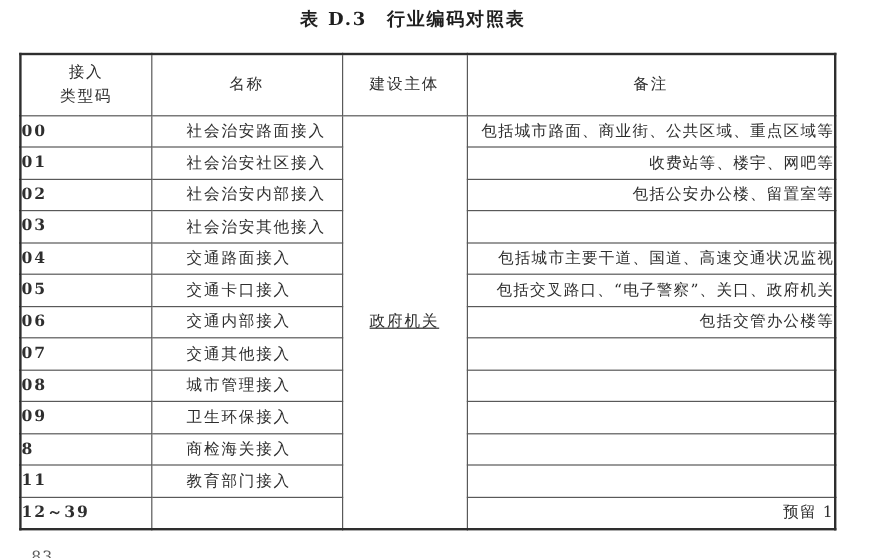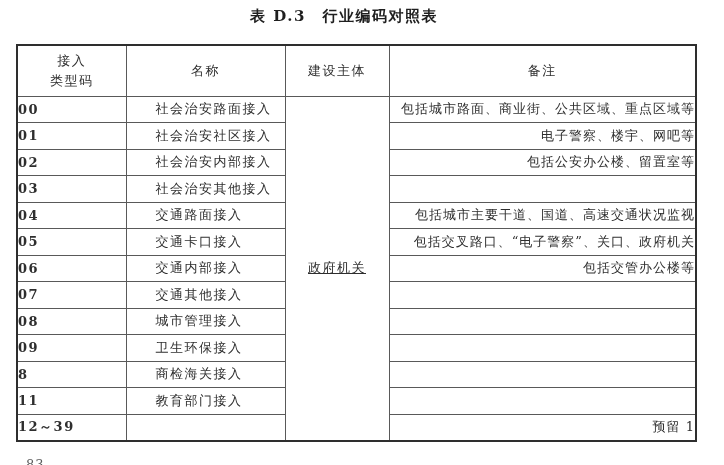--- a/index.html
+++ b/index.html
@@ -88,21 +88,21 @@
   <tbody>
     <tr>
       <td class="code-cell">00</td>
       <td class="name-cell">社会治安路面接入</td>
       <td class="builder-cell" rowspan="13">政府机关</td>
       <td class="remark-cell">包括城市路面、商业街、公共区域、重点区域等</td>
     </tr>
     <tr>
       <td class="code-cell">01</td>
       <td class="name-cell">社会治安社区接入</td>
-      <td class="remark-cell">电子警察、楼宇、网吧等</td>
+      <td class="remark-cell">收费站等、楼宇、网吧等</td>
     </tr>
     <tr>
       <td class="code-cell">02</td>
       <td class="name-cell">社会治安内部接入</td>
       <td class="remark-cell">包括公安办公楼、留置室等</td>
     </tr>
     <tr>
       <td class="code-cell">03</td>
       <td class="name-cell">社会治安其他接入</td>
       <td class="remark-cell"></td>

